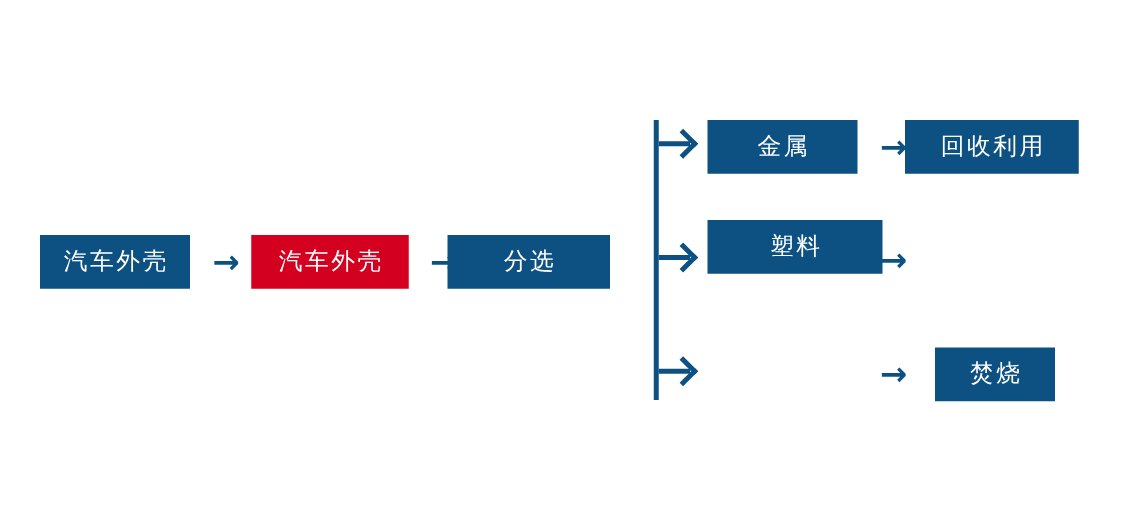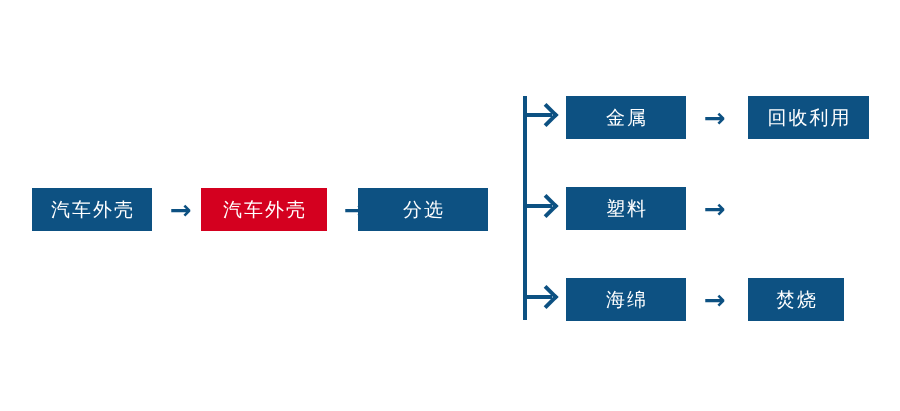--- a/index.html
+++ b/index.html
@@ -93,30 +93,29 @@
   <div class="node blue" style="left:358px; top:188px; width:130px; height:43px;">分选</div>
 
   <div class="trunk" style="left:523px; top:96px; width:4px; height:224px;"></div>
 
   <div class="branch" style="left:527px; top:113px; width:25px;"></div>
 
   <div class="node blue" style="left:566px; top:96px; width:120px; height:43px;">金属</div>
 
   <div class="arrow" style="left:698px; top:104px; width:34px; height:28px;">→</div>
 
-  <div class="node blue" style="left:748px; top:96px; width:121px; height:43px;">回收利用</div>
+  <div class="node blue" style="left:724px; top:96px; width:139px; height:43px;">回收利用</div>
 
   <div class="branch" style="left:527px; top:204px; width:25px;"></div>
 
-  <div class="node blue" style="left:566px; top:187px; width:120px; height:43px;">塑料</div>
+  <div class="node blue" style="left:566px; top:176px; width:140px; height:43px;">塑料</div>
 
   <div class="arrow" style="left:698px; top:195px; width:34px; height:28px;">→</div>
 
 
   <div class="branch" style="left:527px; top:295px; width:25px;"></div>
 
-  <div class="node blue" style="left:566px; top:278px; width:120px; height:43px;">海绵</div>
 
   <div class="arrow" style="left:698px; top:286px; width:34px; height:28px;">→</div>
 
   <div class="node blue" style="left:748px; top:278px; width:96px; height:43px;">焚烧</div>
 
 </div>
 
 </body></html>

